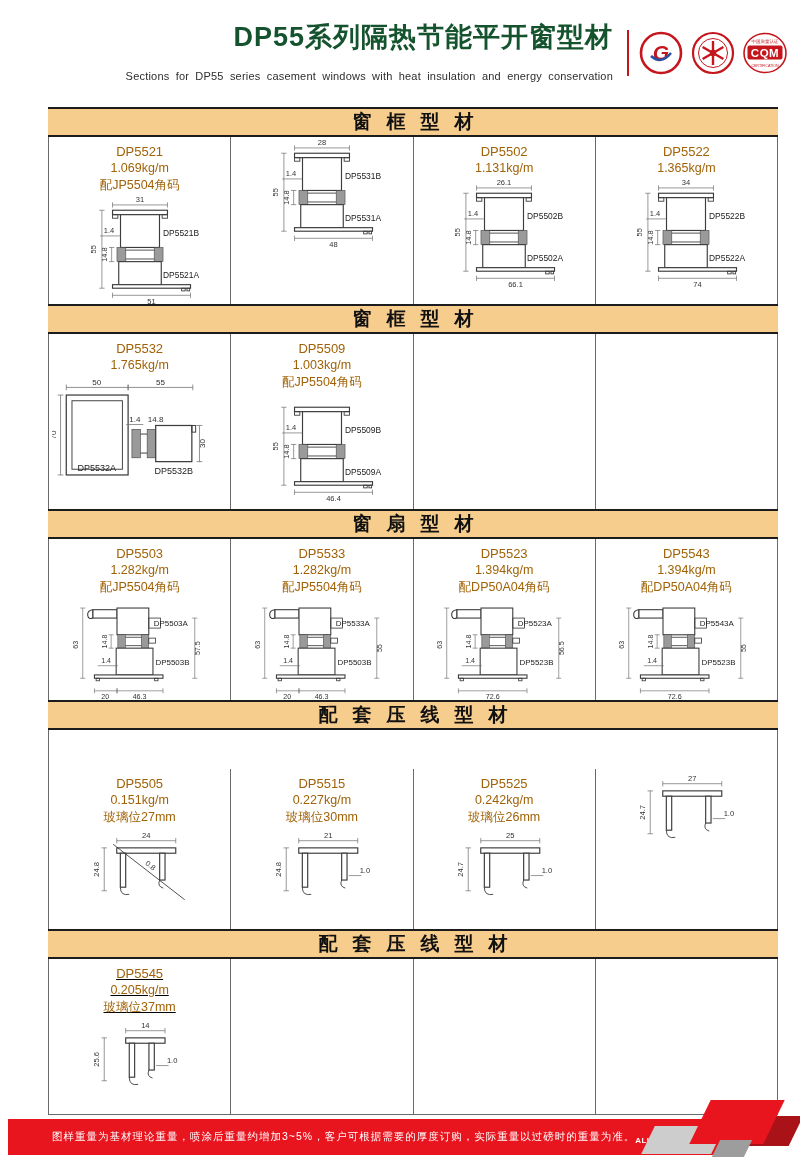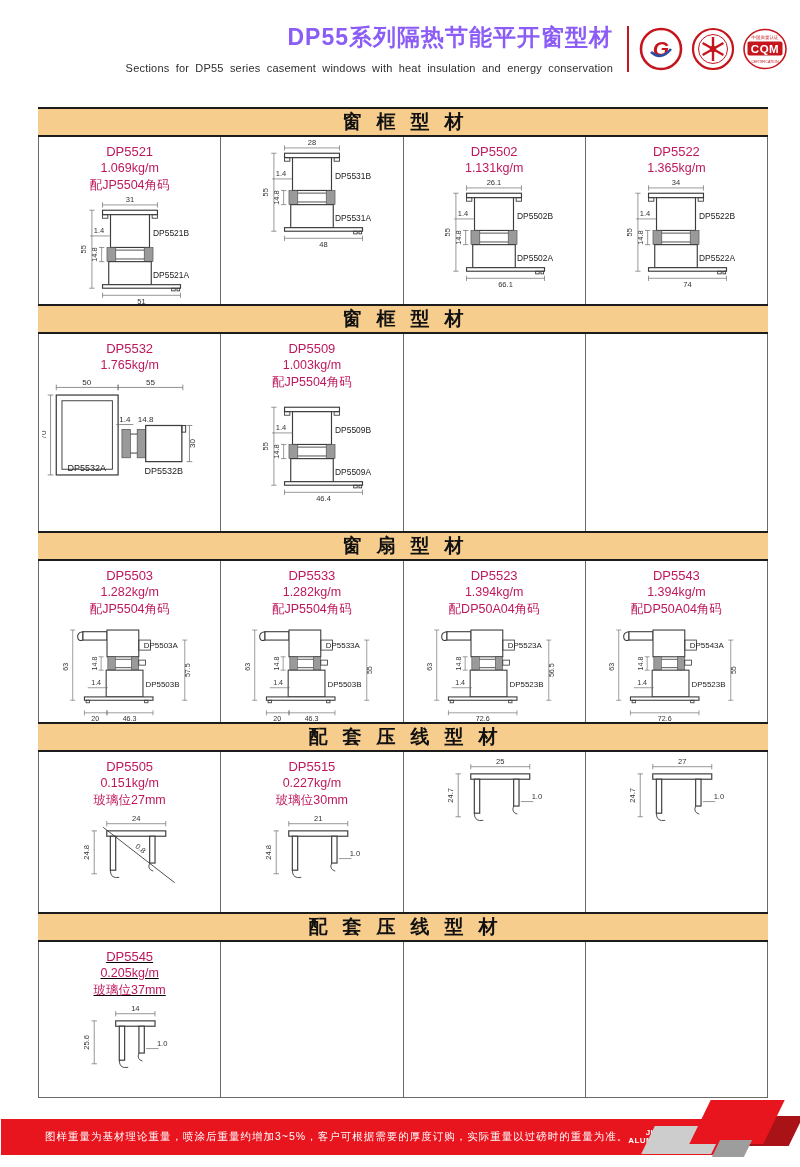--- a/index.html
+++ b/index.html
@@ -7,50 +7,50 @@
   body{font-family:"Liberation Sans","DejaVu Sans",sans-serif;background:#fff;position:relative;overflow:hidden}
   :root{
     --hdr-bg:#f7cd8e; --red:#e8141e; --logo-red:#c5161d;
     --grid:#6a6a6a; --ink:#1c1c1c;
   }
   .page{position:absolute;inset:0;background:#fff}
 
   
   .top-header{position:absolute;top:24px;left:0;width:800px;display:flex;justify-content:flex-end;align-items:center;padding-right:12px}
   .title-block{text-align:right;margin-right:10px}
-  .title{font-size:23px;font-weight:bold;color:#8b5cf6;letter-spacing:1px;line-height:26px}
-  .subtitle{font-size:11px;color:#2e2e2e;margin-top:12px;word-spacing:3px;letter-spacing:.2px}
+  .title{font-size:27px;font-weight:bold;color:#14532d;letter-spacing:1px;line-height:26px}
+  .subtitle{font-size:11px;color:#2e2e2e;margin-top:20px;word-spacing:3px;letter-spacing:.2px}
   .hdr-divider{width:2px;height:46px;background:var(--logo-red);margin:0 9px 0 4px}
   .logos{display:flex;gap:6px;align-items:center}
   .logo{width:46px;height:46px;display:block}
 
   
-  .profile-table{position:absolute;left:38px;top:107px;width:730px;border:1px solid var(--grid);border-top:none}
+  .profile-table{position:absolute;left:48px;top:107px;width:730px;border:1px solid var(--grid);border-top:none}
   .sec-hdr{height:30px;background:var(--hdr-bg);border-top:2px solid var(--ink);border-bottom:2px solid var(--ink);
     display:flex;align-items:center;justify-content:center;margin:0 -1px}
   .sec-hdr span{font-size:19px;font-weight:bold;color:#111;letter-spacing:15px;margin-right:-15px}
   .row{display:flex}
   .cell{flex:1 1 0;border-right:1px solid var(--grid);display:flex;flex-direction:column;align-items:center;overflow:hidden;background:#fff}
   .cell:last-child{border-right:none}
   .info{padding-top:6px;text-align:center}
-  .iline{font-size:12.5px;line-height:17px;color:#be185d}
+  .iline{font-size:12.5px;line-height:17px;color:#a16207}
   .iline.code{font-size:13px}
   .diagram{margin-top:2px}
 
   
   .pf{stroke:#3c3c3c;stroke-width:1.3;fill:#fff}
   .pf2{stroke:#3c3c3c;stroke-width:1;fill:none}
   .th{fill:#9a9a9a;stroke:#3c3c3c;stroke-width:.6}
   .dl{stroke:#6f6f6f;stroke-width:.8;fill:none}
   .dt{font-size:8.5px;fill:#333;font-family:"Liberation Sans",sans-serif}
   .lbl{font-size:9.5px;fill:#222;font-family:"Liberation Sans",sans-serif}
 
   
   .footer{position:absolute;left:0;top:1100px;width:800px;height:67px}
-  .red-bar{position:absolute;left:1px;top:19px;width:758px;height:36px;background:var(--red);z-index:1;
+  .red-bar{position:absolute;left:8px;top:19px;width:758px;height:36px;background:var(--red);z-index:1;
     clip-path:polygon(0 0,100% 0,calc(100% - 24px) 100%,0 100%);
     display:flex;align-items:center;padding:0 58px 0 44px;white-space:nowrap}
   .fnote{color:#fff;font-size:10.5px;letter-spacing:1px}
   .brand{margin-left:auto;text-align:right;color:#fff;font-weight:bold;font-size:8px;line-height:8.5px;letter-spacing:.5px}
   .pnum-div{width:2px;height:20px;background:#fff;margin:0 6px 0 7px}
   .pnum{color:#fff;font-size:21px;font-weight:bold;letter-spacing:1px}
   .shape{position:absolute;transform:skewX(-26deg)}
   .s-gray {left:648px;top:26px;width:70px;height:28px;background:#cdcdcd;z-index:2}
   .s-red  {left:700px;top:0;width:74px;height:44px;background:var(--red);z-index:3}
   .s-dred {left:752px;top:16px;width:44px;height:30px;background:#a91217;z-index:2}
@@ -252,21 +252,21 @@
               <line class="dl" x1="48" y1="112" x2="136" y2="112"></line>
               <line class="dl" x1="48" y1="109" x2="48" y2="115"></line>
               <line class="dl" x1="136" y1="109" x2="136" y2="115"></line>
               <text class="dt" x="92" y="122" text-anchor="middle">74</text>
             </svg></div>
         </div>
       </div>
       <div class="sec-hdr">
         <span>窗框型材</span>
       </div>
-      <div class="row" style="height: 197px;">
+      <div class="row" style="height: 175px;">
         <div class="cell">
           <div class="info">
             <div class="iline code">DP5532</div>
             <div class="iline weight">1.765kg/m</div>
           </div>
           <div class="diagram"><svg width="176" height="118" viewBox="0 0 185 124" xmlns="http://www.w3.org/2000/svg">
               <line class="dl" x1="15" y1="12" x2="80" y2="12"></line>
               <line class="dl" x1="15" y1="9" x2="15" y2="15"></line>
               <line class="dl" x1="80" y1="9" x2="80" y2="15"></line>
               <text class="dt" x="47" y="9" text-anchor="middle">50</text>
@@ -514,21 +514,21 @@
               <line class="dl" x1="28" y1="111" x2="110" y2="111"></line>
               <line class="dl" x1="28" y1="108" x2="28" y2="114"></line>
               <line class="dl" x1="110" y1="108" x2="110" y2="114"></line>
               <text class="dt" x="69" y="121" text-anchor="middle">72.6</text>
             </svg></div>
         </div>
       </div>
       <div class="sec-hdr">
         <span>配套压线型材</span>
       </div>
-      <div class="row" style="height: 160px;">
+      <div class="row" style="height: 160px; margin-top: 39px;">
         <div class="cell">
           <div class="info">
             <div class="iline code">DP5505</div>
             <div class="iline weight">0.151kg/m</div>
             <div class="iline note">玻璃位27mm</div>
           </div>
           <div class="diagram"><svg width="118" height="88" viewBox="0 0 132 98" xmlns="http://www.w3.org/2000/svg">
               <line class="dl" x1="40" y1="14" x2="106" y2="14"></line>
               <line class="dl" x1="40" y1="11" x2="40" y2="17"></line>
               <line class="dl" x1="106" y1="11" x2="106" y2="17"></line>
@@ -564,20 +564,25 @@
               <path class="pf2" d="M88,58 q-3,7 4,9"></path>
               <line class="dl" x1="26" y1="22" x2="26" y2="70"></line>
               <line class="dl" x1="23" y1="22" x2="29" y2="22"></line>
               <line class="dl" x1="23" y1="70" x2="29" y2="70"></line>
               <text class="dt" x="20" y="46" text-anchor="middle" transform="rotate(-90 20 46)">24.8</text>
               <text class="dt" x="114" y="50" text-anchor="middle">1.0</text>
               <line class="dl" x1="96" y1="53" x2="110" y2="53"></line>
             </svg></div>
         </div>
         <div class="cell">
+          <div class="info">
+            <div class="iline code">DP5525</div>
+            <div class="iline weight">0.242kg/m</div>
+            <div class="iline note">玻璃位26mm</div>
+          </div>
           <div class="diagram"><svg width="118" height="88" viewBox="0 0 132 98" xmlns="http://www.w3.org/2000/svg">
               <line class="dl" x1="40" y1="14" x2="106" y2="14"></line>
               <line class="dl" x1="40" y1="11" x2="40" y2="17"></line>
               <line class="dl" x1="106" y1="11" x2="106" y2="17"></line>
               <text class="dt" x="73" y="11" text-anchor="middle">25</text>
               <rect class="pf" x="40" y="22" width="66" height="6"></rect>
               <rect class="pf" x="44" y="28" width="6" height="38"></rect>
               <path class="pf2" d="M44,66 q0,10 10,8"></path>
               <rect class="pf" x="88" y="28" width="6" height="30"></rect>
               <path class="pf2" d="M88,58 q-3,7 4,9"></path>

